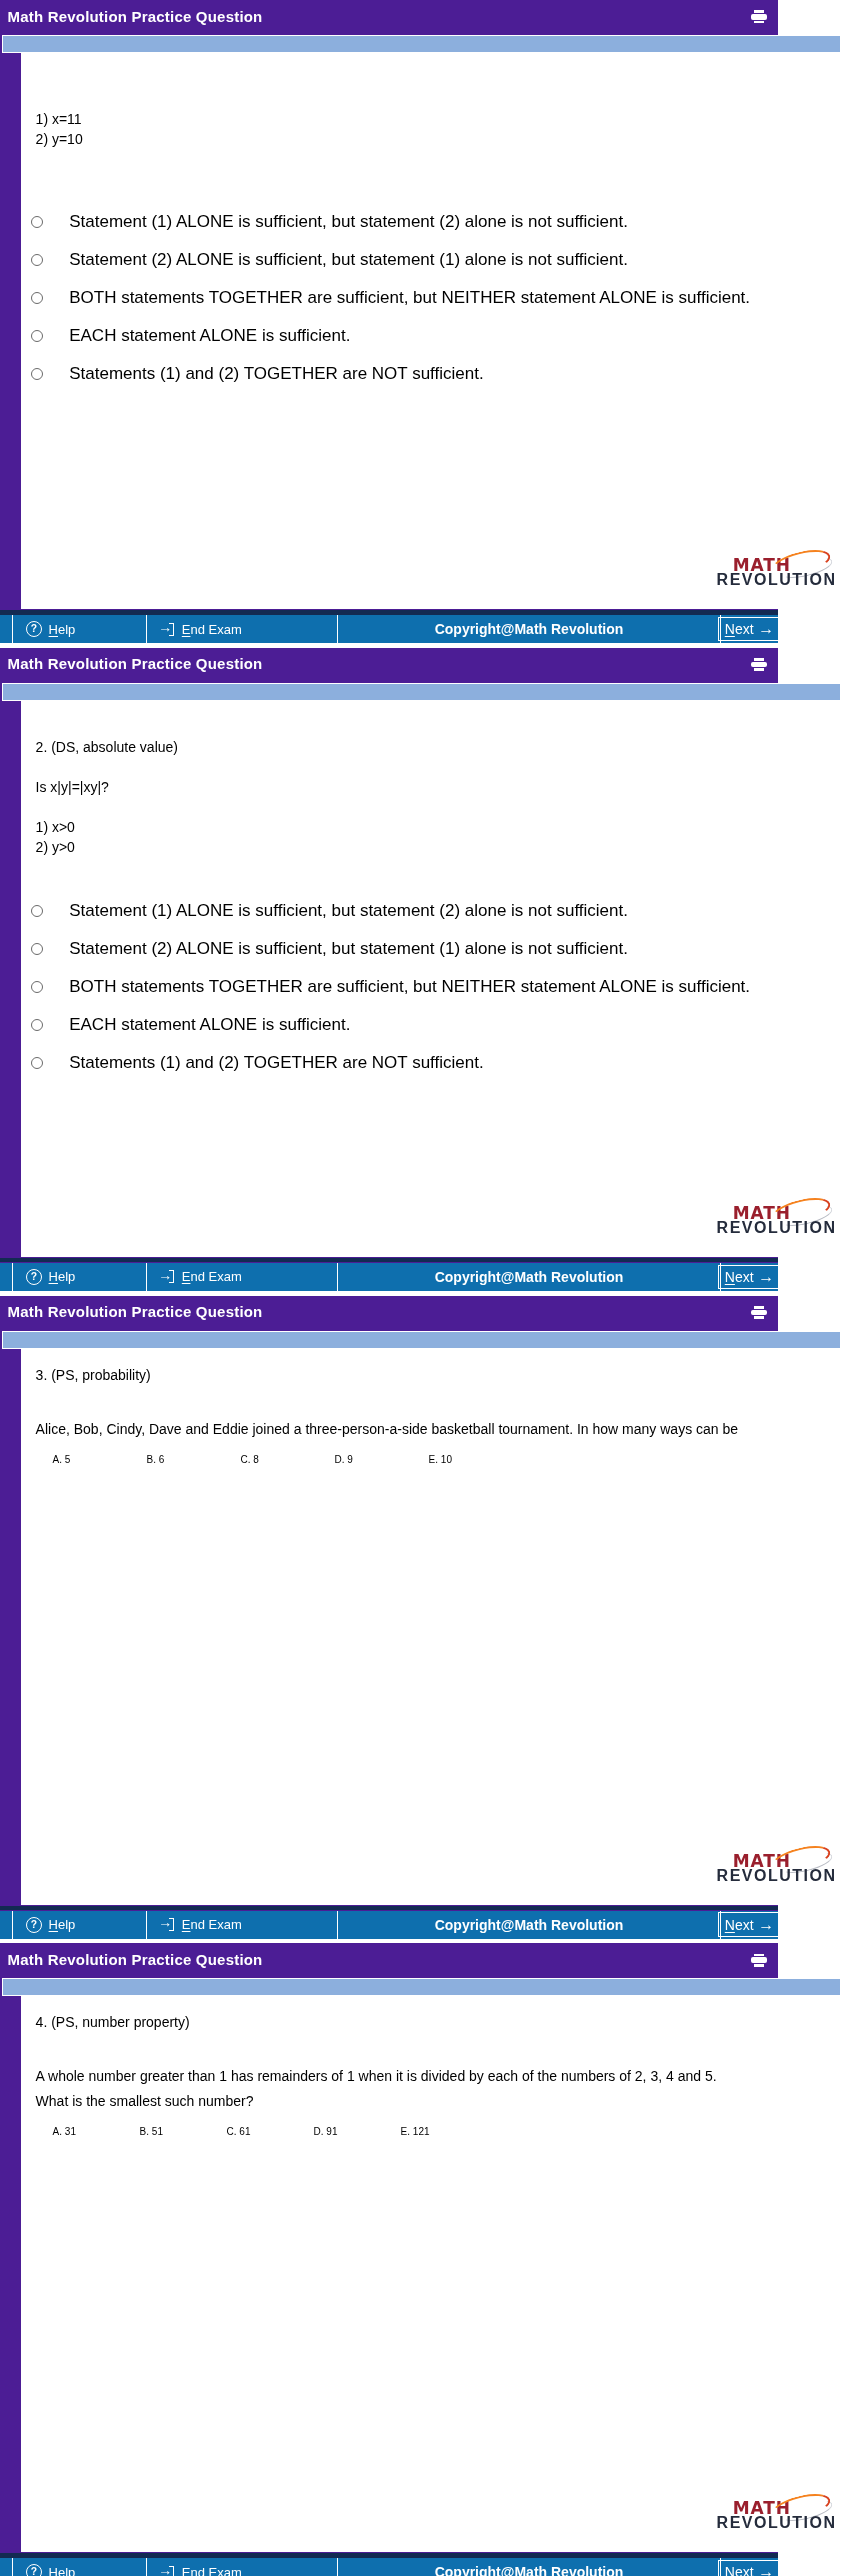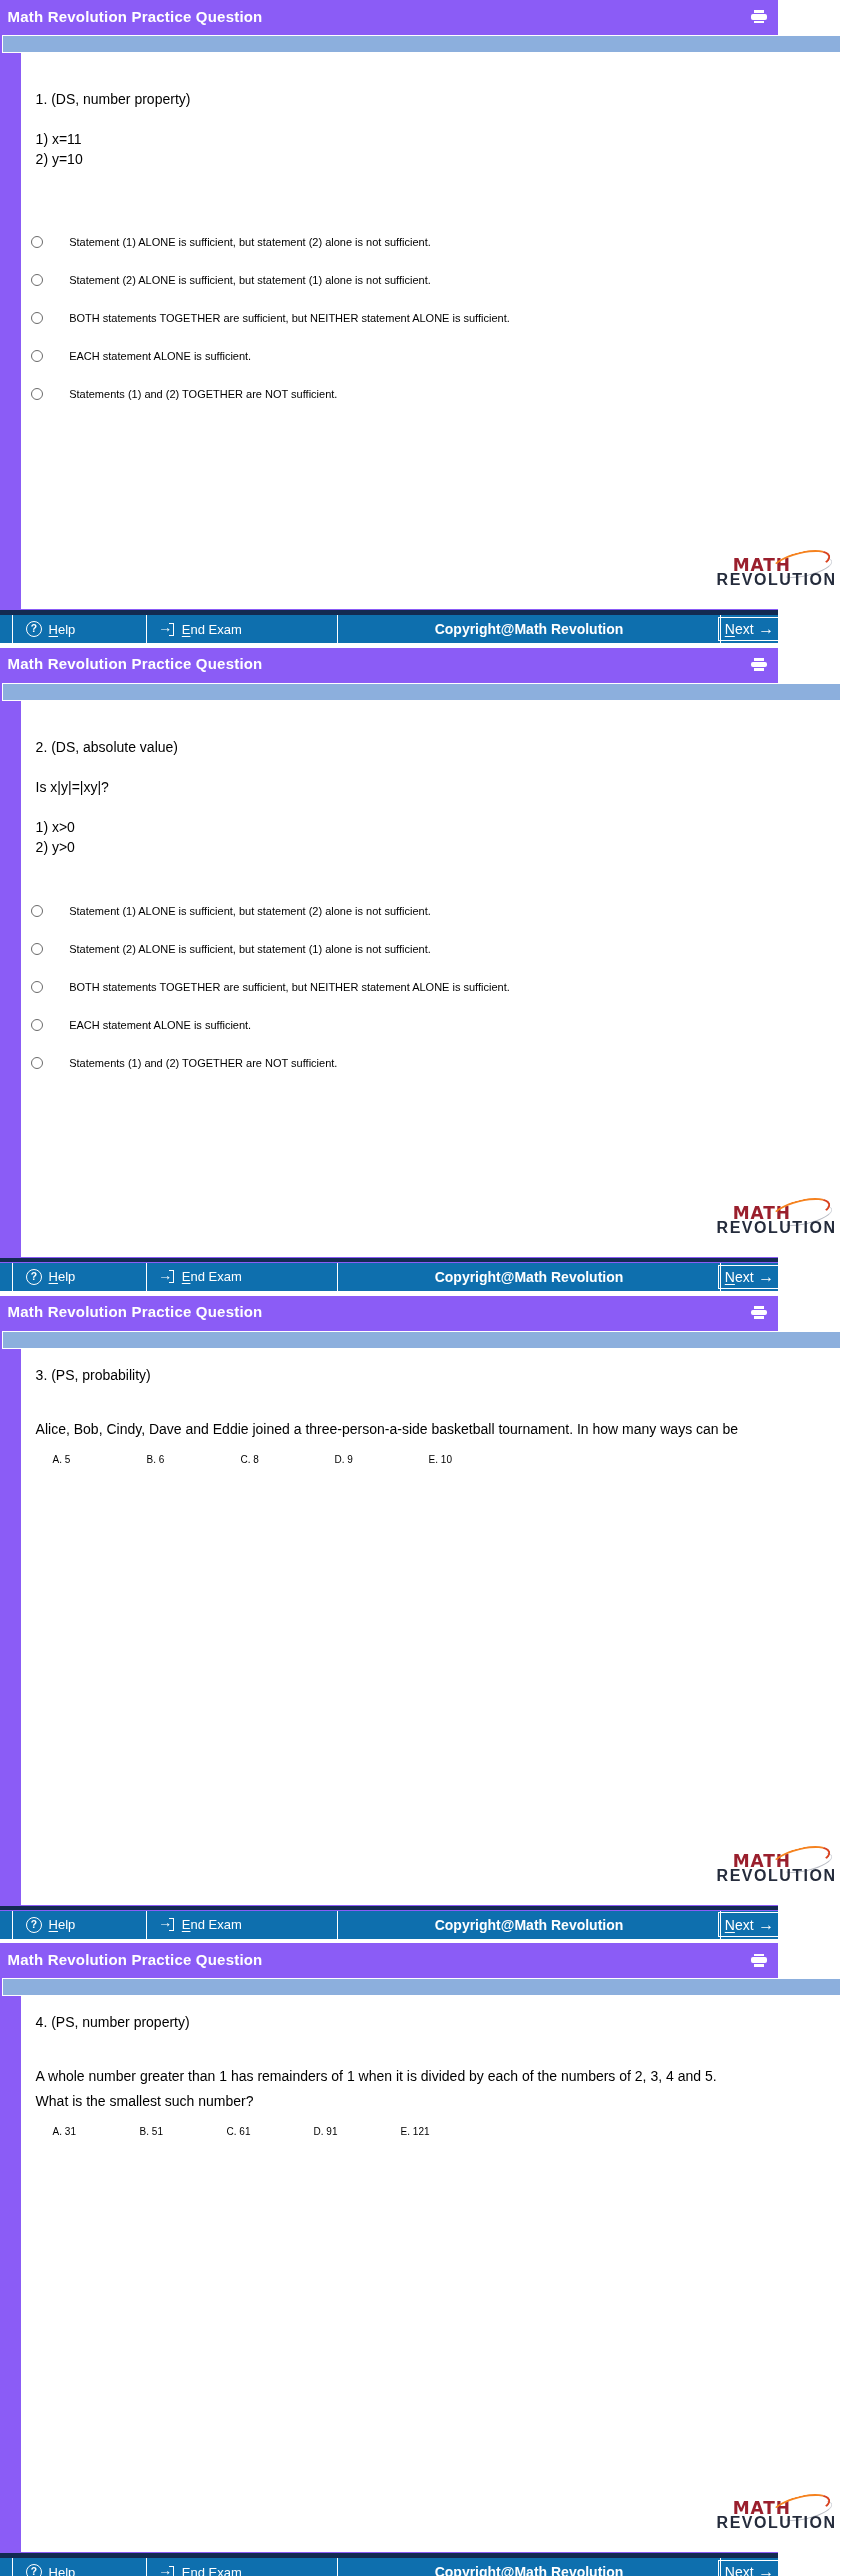--- a/index.html
+++ b/index.html
@@ -1,20 +1,20 @@
 <!DOCTYPE html>
 <html style="font-size:15px"><head>
 <meta charset="utf-8">
 <style>
   html,body{margin:0;padding:0;}
   body{
     width:858px;height:2576px;overflow:hidden;background:#ffffff;
     font-family:"Liberation Sans", sans-serif;
   }
-  .panel{position:relative;width:778px;height:644px;background:#8b5cf6;margin-bottom:3.8px;}
+  .panel{position:relative;width:778px;height:644px;background:#4c1d95;margin-bottom:3.8px;}
   
   .titlebar{position:absolute;top:0;left:0;right:0;height:34px;}
   .win-title{position:absolute;left:7.5px;top:7.5px;color:#ffffff;font-weight:bold;font-size:15px;letter-spacing:0.2px;}
   .printer-icon{position:absolute;left:751px;top:10.3px;width:16px;height:14px;cursor:pointer;}
   .pr-paper{position:absolute;top:0;left:2.8px;width:10.3px;height:2.8px;background:#ffffff;}
   .pr-body{position:absolute;top:3.8px;left:0;width:16px;height:5.6px;background:#ffffff;border-radius:1.9px;}
   .pr-out{position:absolute;top:10.3px;left:2.8px;width:10.3px;height:2.8px;background:#ffffff;}
   
   .strip{position:absolute;top:35px;left:1.9px;width:839px;height:18px;background:#8cafdd;border:0.9px solid #ffffff;box-sizing:border-box;}
   
@@ -22,21 +22,21 @@
   .qblock{padding:36px 0 0 15px;font-size:14px;line-height:20px;}
   .qblock.ps{padding-top:16px;}
   .qline{min-height:20px;white-space:pre;}
   .gap{height:32px;}
   .pline{min-height:25px;line-height:25px;white-space:pre;}
   
   .opts{margin-top:54px;}
   .opts.opts-q2{margin-top:35px;}
   .opt{display:flex;align-items:center;height:38px;padding-left:10.3px;cursor:pointer;}
   .radio{width:10.3px;height:10.3px;border:0.9px solid #6a6a6a;border-radius:50%;background:#fff;margin-right:26px;flex:none;}
-  .optlabel{font-size:11px;}
+  .optlabel{font-size:17px;}
   
   .answers{padding-left:32px;margin-top:12px;font-size:10px;}
   .ans{display:inline-block;width:94px;cursor:pointer;}
   .answers.tight .ans{width:87px;}
   
   .logo{position:absolute;right:13px;bottom:13px;width:111px;height:39px;text-align:center;}
   .logo-top{display:block;position:relative;z-index:2;font-family:"DejaVu Sans", sans-serif;font-size:17px;font-weight:bold;color:#9a1f2d;letter-spacing:0.9px;line-height:17px;margin-right:20.6px;}
   .logo-bottom{display:block;position:relative;z-index:2;font-family:Liberation Sans, sans-serif;font-size:16px;font-weight:bold;color:#252c3c;letter-spacing:1.5px;line-height:12.2px;}
   .swoosh-orange{position:absolute;top:-4.7px;right:-3.8px;width:56px;height:18px;border:2.8px solid transparent;border-top-color:#f5821f;border-right-color:#d8411f;border-radius:50%;transform:rotate(-14deg);z-index:3;}
   .swoosh-gray{position:absolute;top:1.9px;right:-5.6px;width:51px;height:15px;border:1.9px solid transparent;border-bottom-color:#b9bcc4;border-right-color:#cfd2d8;border-radius:50%;transform:rotate(-14deg);z-index:1;}
@@ -65,21 +65,20 @@
     <span class="win-title">Math Revolution Practice Question</span>
     <span class="printer-icon">
         <span class="pr-paper"></span>
         <span class="pr-body"></span>
         <span class="pr-out"></span>
       </span>
   </header>
   <div class="strip"></div>
   <div class="content">
     <div class="qblock">
-      <div class="qline">1. (DS, number property)</div>
       <div class="qline"></div>
       <div class="qline">1) x=11</div>
       <div class="qline">2) y=10</div>
     </div>
     <div class="opts">
       <div class="opt">
           <span class="radio"></span>
           <span class="optlabel">Statement (1) ALONE is sufficient, but statement (2) alone is not sufficient.</span>
         </div>
       <div class="opt">

